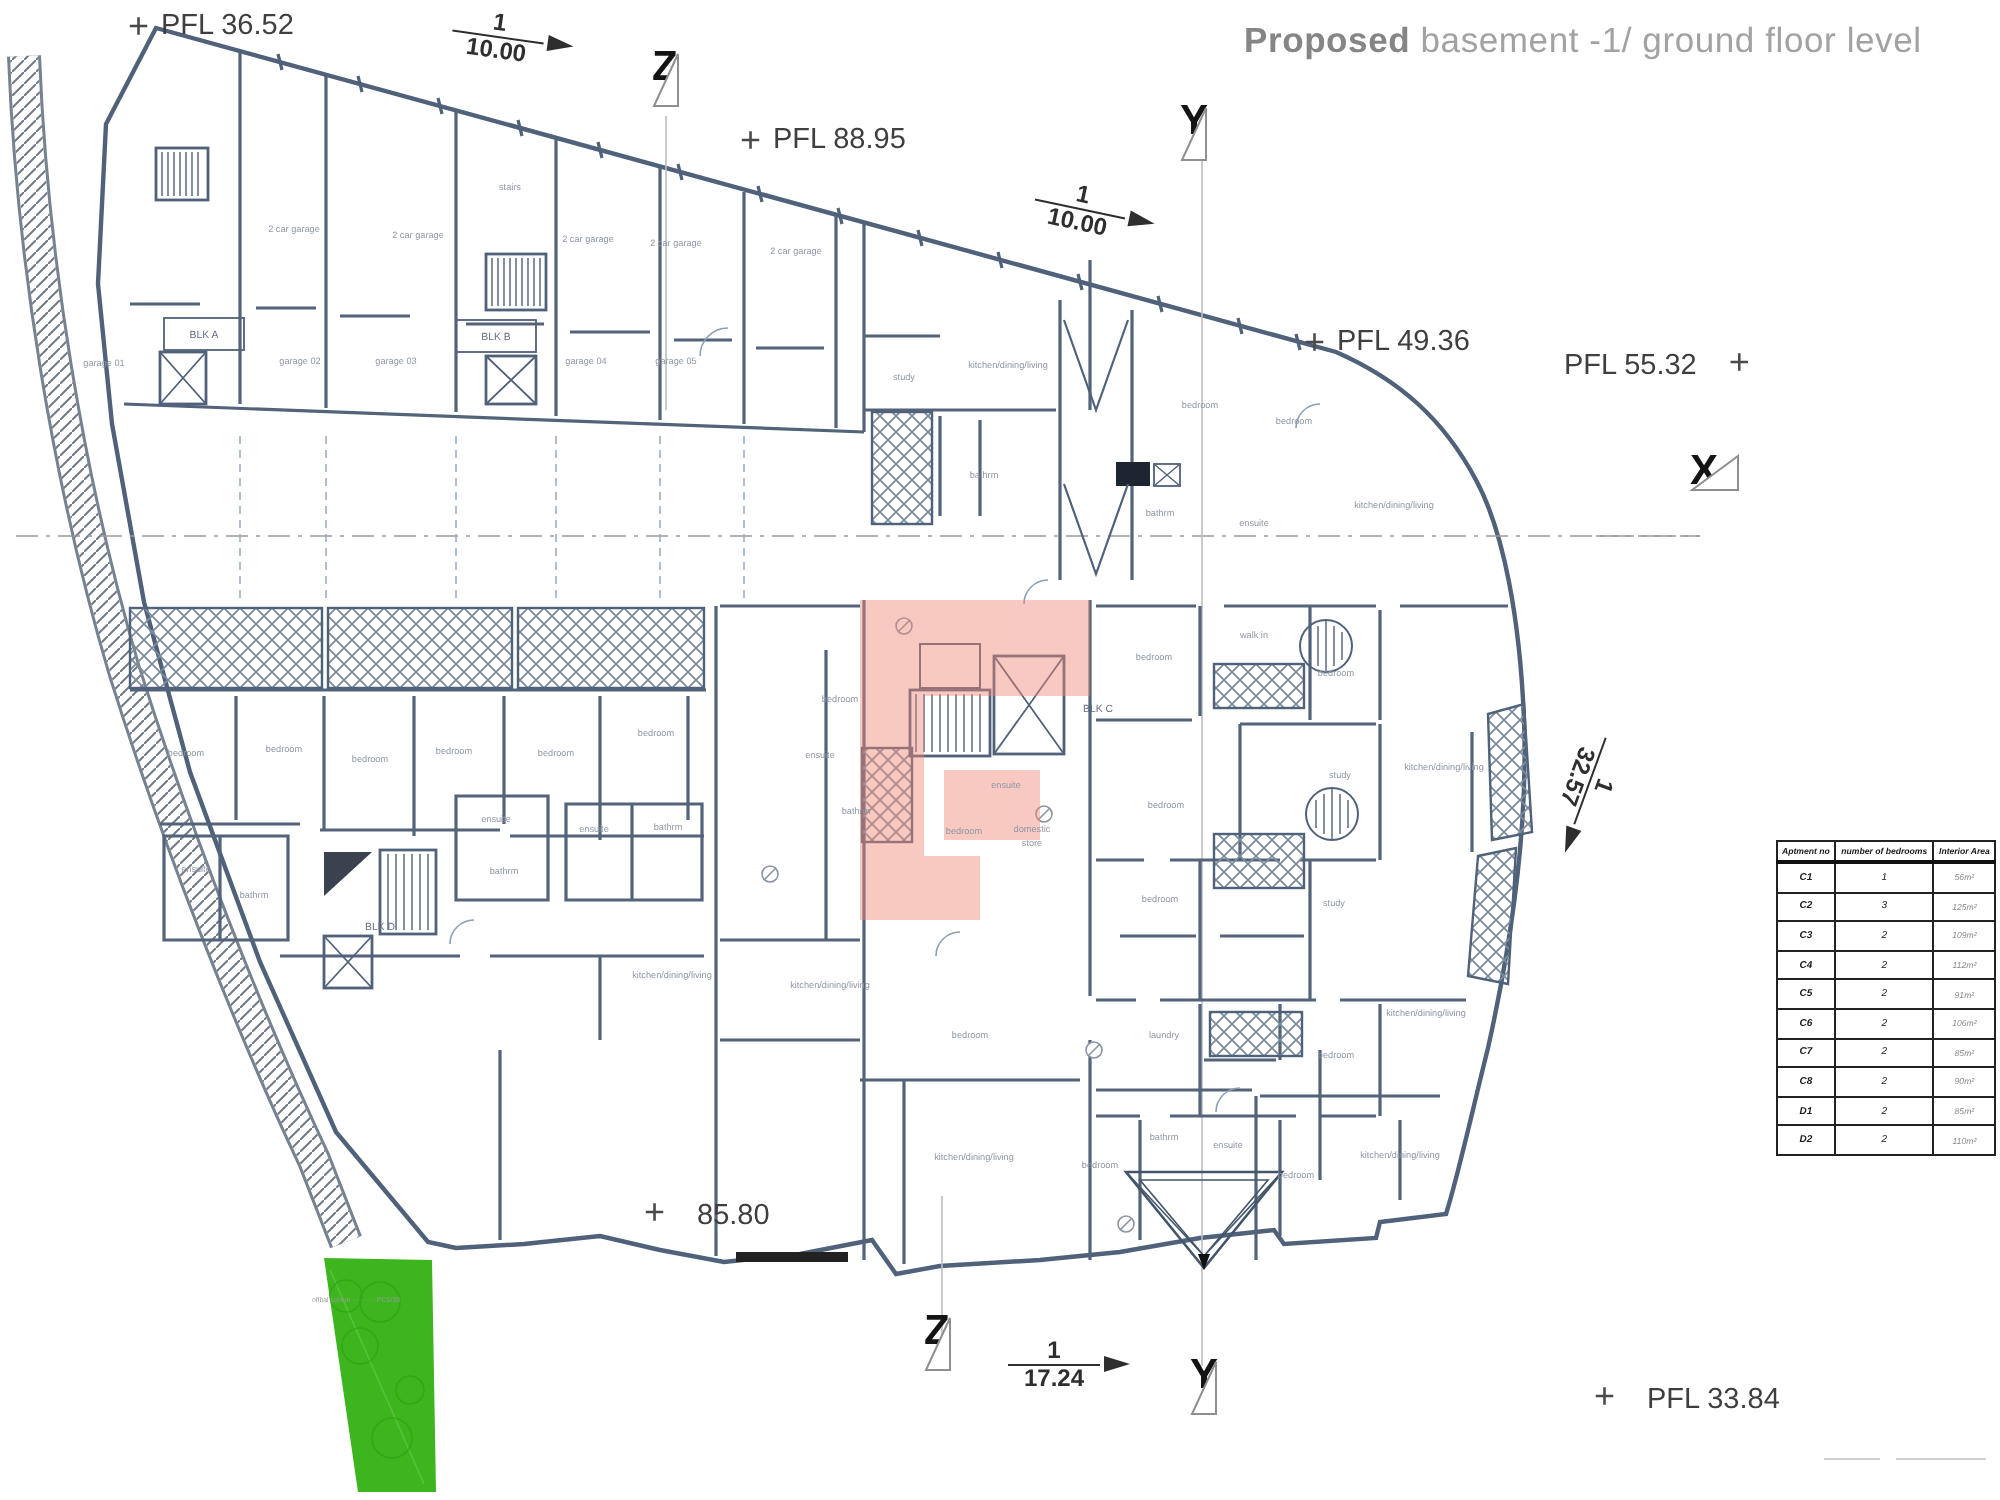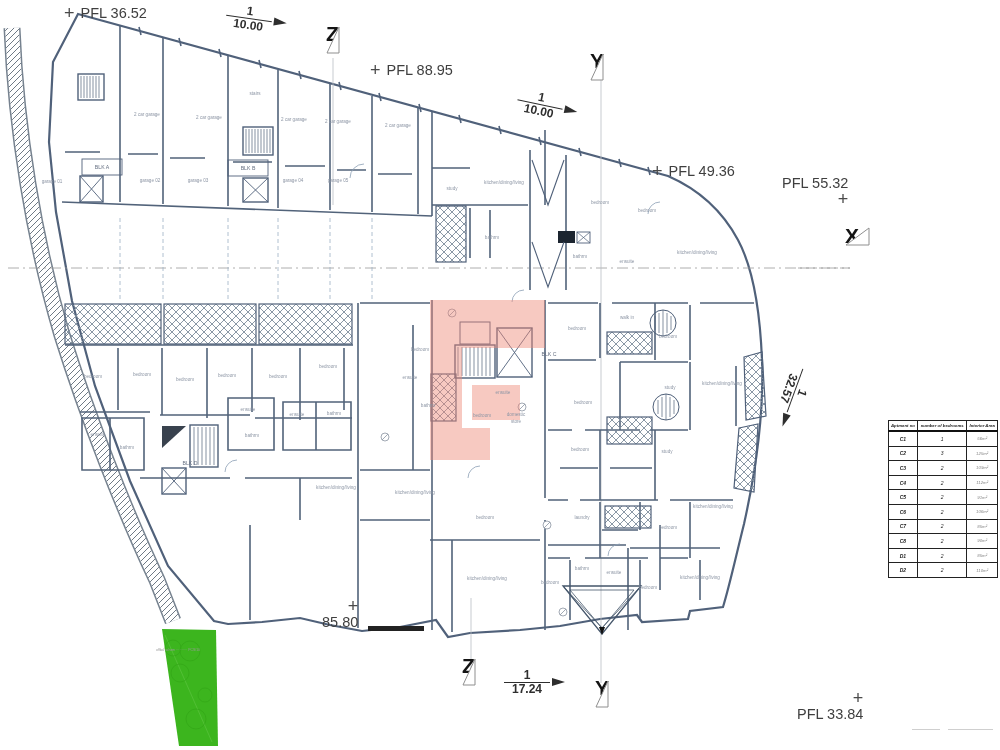--- a/index.html
+++ b/index.html
@@ -13,21 +13,21 @@
   .site-note{font-family:"Liberation Sans",sans-serif;font-size:3.4px;fill:#9a9a9a;text-anchor:middle;}
 
   
   .title{position:absolute;left:622px;top:10px;font-size:17.5px;letter-spacing:.3px;
          color:#a2a2a2;white-space:nowrap;}
   .title b{color:#858585;}
 
   
   .pfl{position:absolute;font-size:14.5px;color:#3f3f3f;display:flex;align-items:center;gap:6px;white-space:nowrap;}
   .pfl .plus{font-size:18px;color:#4a4a4a;line-height:12px;font-weight:400;}
-  .pfl.vert{flex-direction:column;gap:2px;align-items:flex-end;}
+  .pfl.vert{gap:16px;align-items:flex-start;}
 
   
   .axisflag{position:absolute;display:flex;align-items:flex-end;gap:3px;color:#141414;}
   .axisflag .letter{font-size:21px;font-weight:bold;line-height:20px;}
   .axisflag.col{flex-direction:column;align-items:center;gap:1px;}
 
   
   .scalebar{position:absolute;display:flex;flex-direction:column;align-items:center;
             color:#2e2e2e;font-weight:bold;transform-origin:center;}
   .sb-top,.sb-bot{font-size:12px;line-height:11px;}
@@ -271,20 +271,23 @@
         <text x="668" y="529" class="room-label">bedroom</text>
         <text x="582" y="570" class="room-label">bathrm</text>
         <text x="614" y="574" class="room-label">ensuite</text>
         <text x="550" y="584" class="room-label">bedroom</text>
         <text x="648" y="589" class="room-label">bedroom</text>
         <text x="487" y="580" class="room-label">kitchen/dining/living</text>
         <text x="700" y="579" class="room-label">kitchen/dining/living</text>
       </g>
   </svg>
 
+  <div class="title">
+    <b>Proposed</b><span> basement -1/ ground floor level</span>
+  </div>
 
   <div class="pfl" style="left:64px;top:5px;">
     <span class="plus">+</span>
     <span>PFL 36.52</span>
   </div>
   <div class="pfl" style="left:370px;top:62px;">
     <span class="plus">+</span>
     <span>PFL 88.95</span>
   </div>
   <div class="pfl" style="left:652px;top:163px;">

